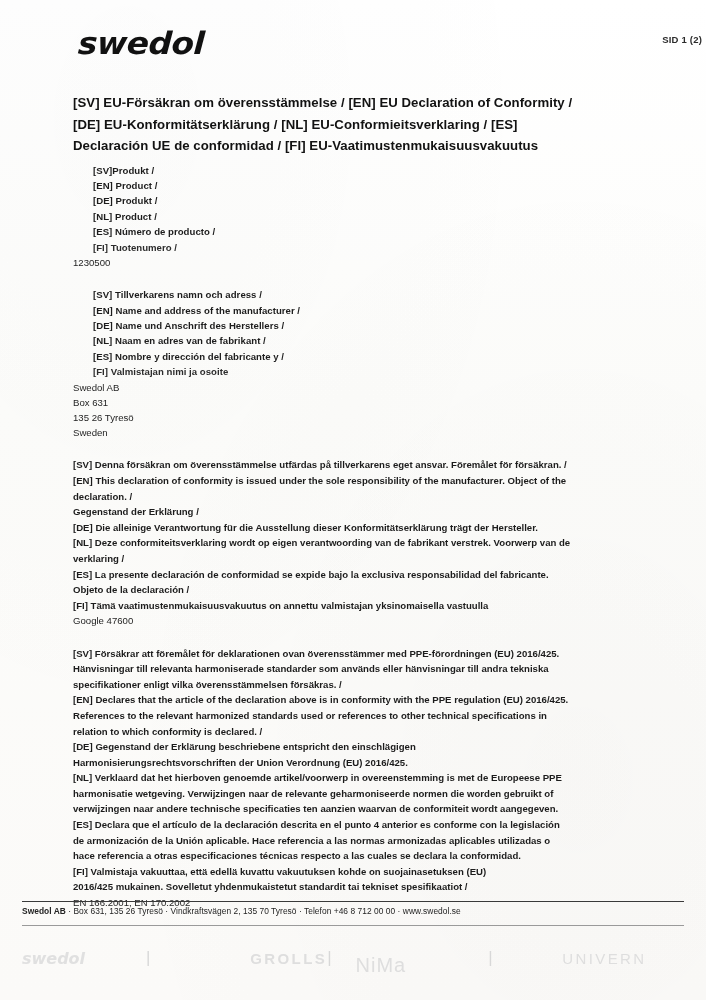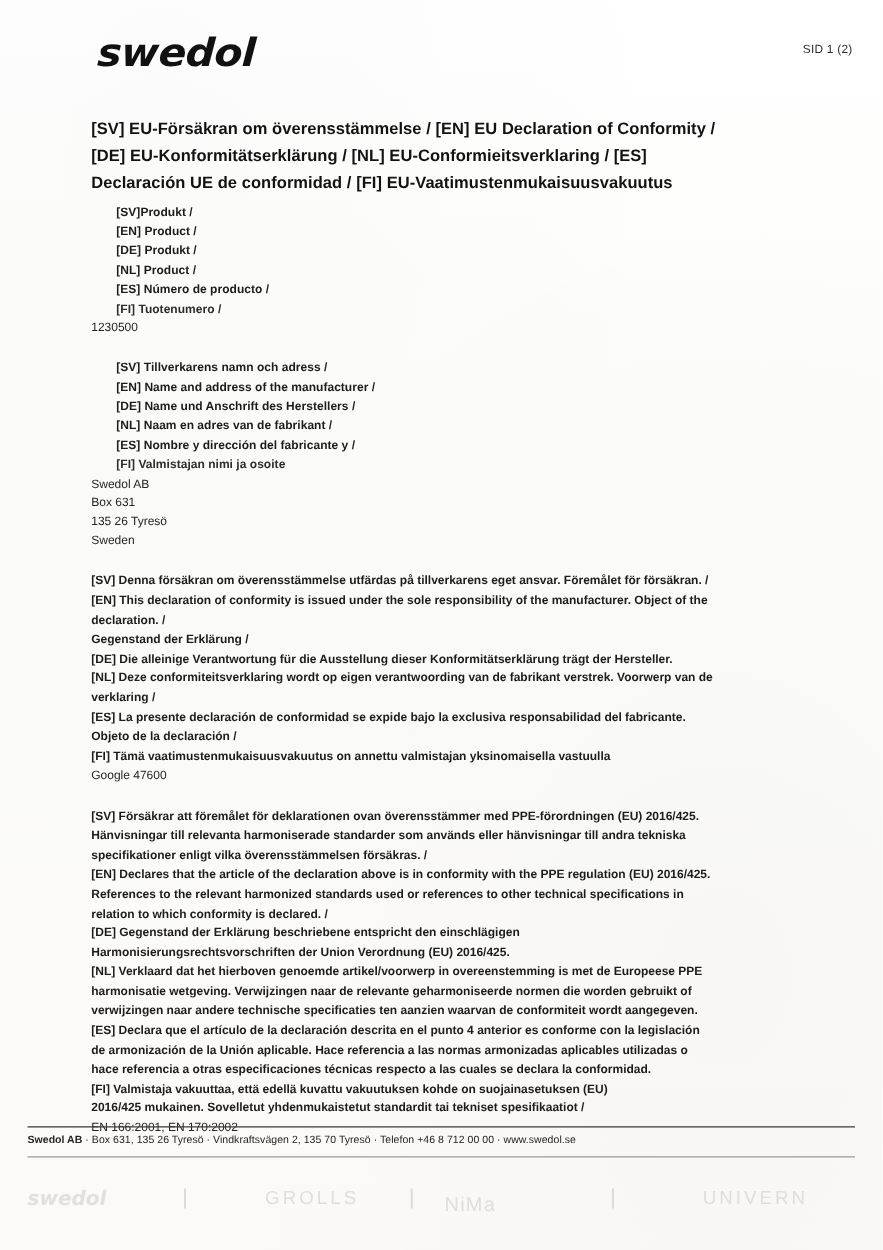--- a/index.html
+++ b/index.html
@@ -50,25 +50,26 @@
     font-weight: 700;
     font-style: italic;
     letter-spacing: -0.5px;
     color: #111111;
     transform: scaleX(1.06) skewX(-3deg);
     transform-origin: left center;
     line-height: 34px;
   }
   .sid {
     position: absolute;
-    right: 24px;
+    right: 4px;
     top: 8px;
     font-size: 9.5px;
     color: #2b2b2b;
     letter-spacing: 0.2px;
+    font-weight: bold;
   }
 
   .content {
     position: absolute;
     left: 73px;
     top: 92px;
     width: 575px;
   }
 
   .doc-title {
@@ -151,23 +152,23 @@
   }
   .brand.swedol {
     font-family: "DejaVu Sans", sans-serif;
     font-style: italic;
     font-weight: 700;
     font-size: 16px;
     letter-spacing: 0px;
     color: #e0e0e0;
     width: 140px;
   }
-  .brand.grolls { width: 175px; text-align: center; padding-left: 22px; }
+  .brand.grolls { width: 175px; text-align: right; padding-left: 22px; font-weight: bold; }
   .brand.nima   { width: 150px; text-align: left; padding-left: 24px;
-                  letter-spacing: 1px; font-size: 16px; margin-top: 14px; }
+                  letter-spacing: 1px; font-size: 20px; margin-top: 14px; }
   .brand.univern{ width: 180px; text-align: center; padding-left: 32px; }
   .bsep {
     color: #d8d8d8;
     font-size: 17px;
     font-weight: 300;
   }
 </style>
 </head>
 <body>
 

